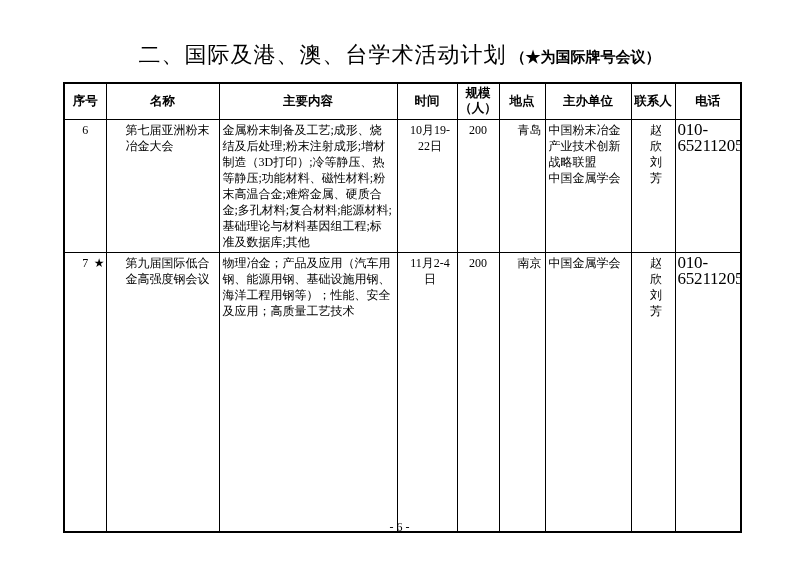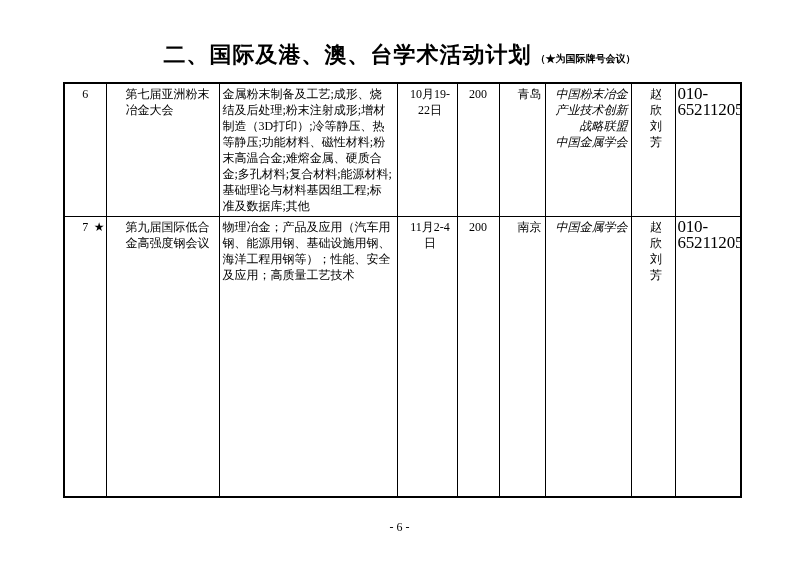--- a/index.html
+++ b/index.html
@@ -16,30 +16,30 @@
   .title-block {
     position: absolute;
     top: 40px;
     left: 0;
     width: 100%;
     text-align: center;
     white-space: nowrap;
   }
   .title-main {
     font-family: "Liberation Sans", "DejaVu Sans", sans-serif;
-    font-weight: bold;
+    font-weight: normal;
     font-size: 22px;
     letter-spacing: 1px;
     vertical-align: baseline;
     text-align: center;
   }
   .title-note {
     font-family: Liberation Serif, serif;
     font-weight: bold;
-    font-size: 10px;
+    font-size: 15px;
     vertical-align: baseline;
   }
   table.activity-table {
     position: absolute;
     left: 63px;
     top: 82px;
     width: 677px;
     border-collapse: collapse;
     table-layout: fixed;
     border: 2px solid #000000;
@@ -73,21 +73,21 @@
     top: 3px;
     right: 1px;
     font-size: 12px;
     line-height: 14px;
   }
   td.c-name { text-align: left; padding-left: 19px; }
   td.c-content { text-align: left; margin-top: 12px; }
   td.c-time { text-align: center; padding-left: 7px; padding-right: 1px; }
   td.c-scale { text-align: center; padding-left: 1px; padding-right: 1px; margin-top: 8px; }
   td.c-loc { text-align: right; }
-  td.c-org { text-align: right; font-style: italic; }
+  td.c-org { text-align: left; }
   td.c-contact { text-align: center; padding-left: 8px; padding-right: 2px; }
   td.c-phone { text-align: left; font-size: 17px; letter-spacing: -0.2px; padding-left: 2px; padding-right: 1px; }
   .page-number {
     position: absolute;
     top: 520px;
     left: 0;
     width: 100%;
     text-align: center;
     font-size: 12px;
   }
@@ -117,20 +117,32 @@
         <col class="w-name">
         <col class="w-content">
         <col class="w-time">
       <col class="w-scale">
         <col class="w-loc">
         <col class="w-org">
         <col class="w-contact">
         <col class="w-phone">
     </colgroup>
     <tbody>
+        <tr class="header-row">
+      <th>序号</th>
+      <th>名称</th>
+      <th>主要内容</th>
+      <th>时间</th>
+      <th>规模
+（人）</th>
+      <th>地点</th>
+      <th>主办单位</th>
+      <th>联系人</th>
+      <th>电话</th>
+    </tr>
     <tr class="row-6">
       <td class="c-no"><span>6</span><span class="star"></span></td>
       <td class="c-name">第七届亚洲粉末冶金大会</td>
       <td class="c-content">金属粉末制备及工艺;成形、烧结及后处理;粉末注射成形;增材制造（3D打印）;冷等静压、热等静压;功能材料、磁性材料;粉末高温合金;难熔金属、硬质合金;多孔材料;复合材料;能源材料;基础理论与材料基因组工程;标准及数据库;其他</td>
       <td class="c-time">10月19-
 22日</td>
       <td class="c-scale">200</td>
       <td class="c-loc">青岛</td>
       <td class="c-org">中国粉末冶金
 产业技术创新

